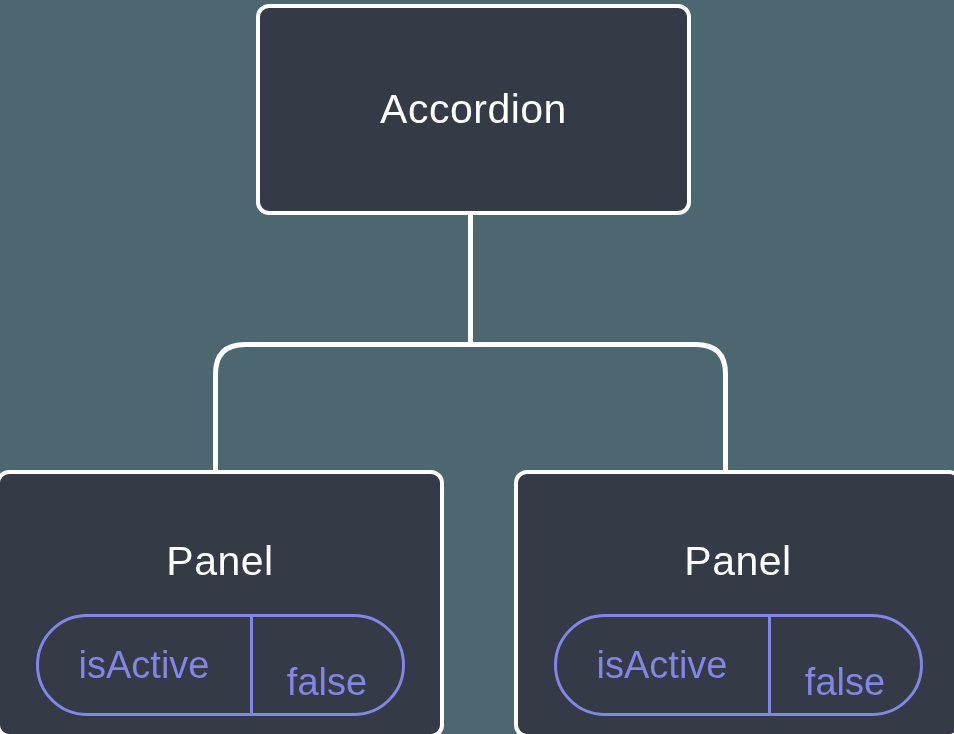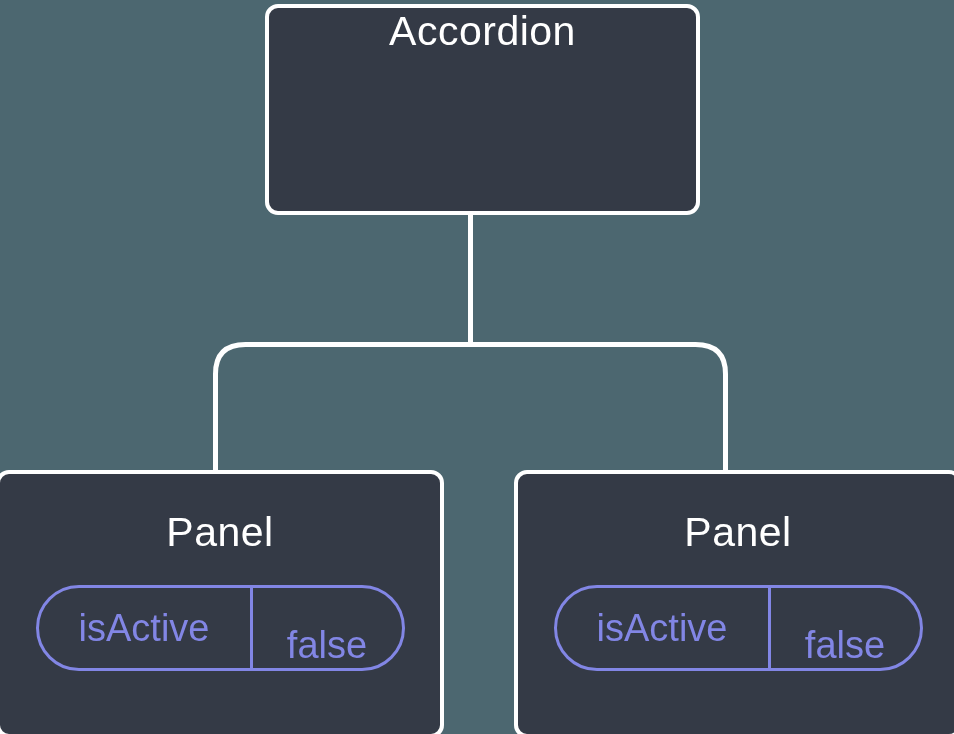--- a/index.html
+++ b/index.html
@@ -23,40 +23,40 @@
   }
   .conn{fill:none;stroke:var(--connector);stroke-width:5;}
   .node{
     position:absolute;
     background:var(--node-bg);
     border:4px solid var(--node-border);
     border-radius:13px;
     box-sizing:border-box;
   }
   .root-node{
-    left:265px;top:4px;width:435px;height:211px;
-    display:flex;justify-content:center;
+    left:256px;top:4px;width:435px;height:211px;
+    display:flex;align-items:center;justify-content:center;
   }
   .node-label{
     color:var(--node-text);
     font-size:41px;font-weight:500;letter-spacing:.5px;
   }
   .panel-node{width:448px;height:268px;top:470px;}
   .panel-node.left{left:-4px;}
   .panel-node.right{left:514px;}
   .panel-title{
-    margin-top:36px;
+    margin-top:65px;
     text-align:center;
     color:var(--node-text);
     font-size:41px;font-weight:500;letter-spacing:.5px;
     line-height:45px;
   }
   .state-pill{
     margin:30px auto 0;
-    width:369px;height:86px;
+    width:369px;height:102px;
     border:3px solid var(--accent);
     border-radius:51px;
     box-sizing:border-box;
     display:flex;
     overflow:hidden;
   }
   .pill-cell{
     display:flex;align-items:center;justify-content:center;
     color:var(--accent);
     font-size:38px;

